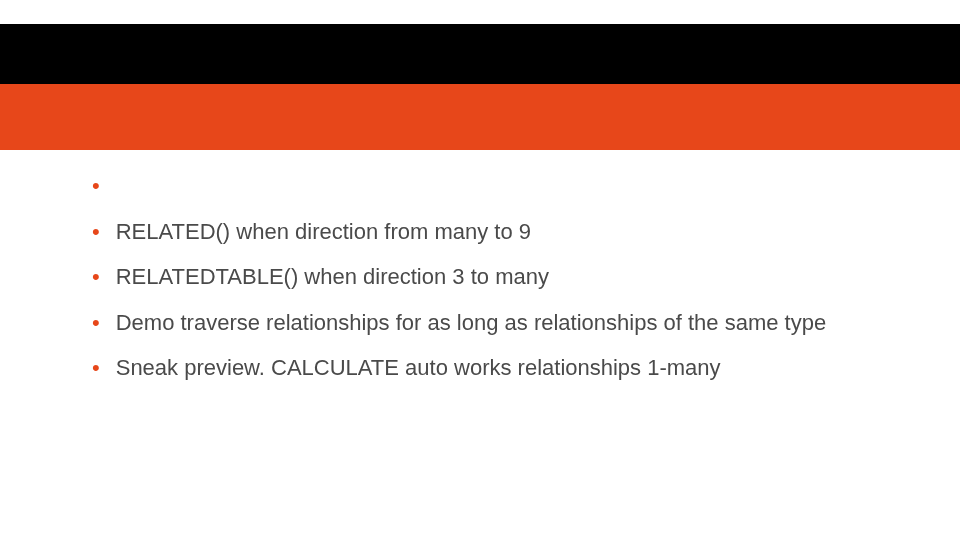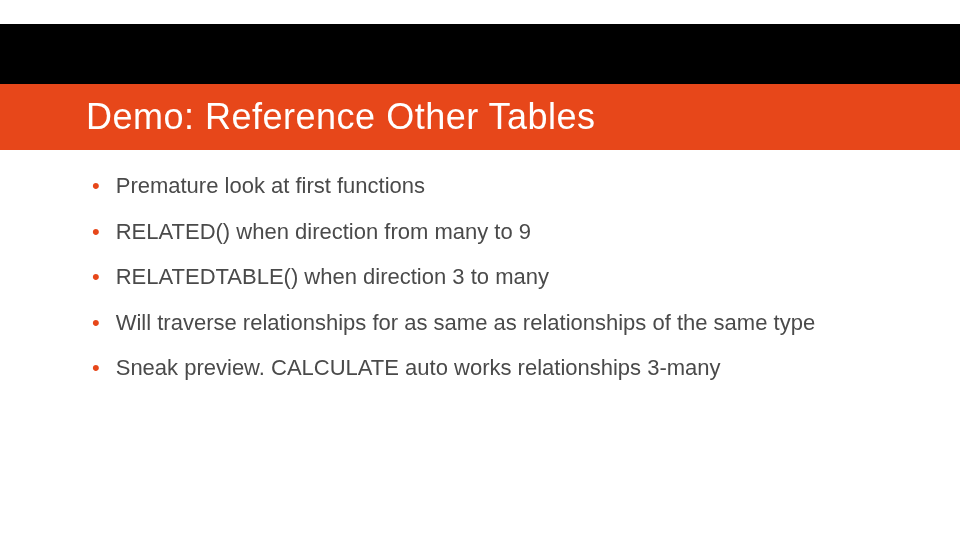--- a/index.html
+++ b/index.html
@@ -70,43 +70,41 @@
   }
 </style>
 </head>
 <body>
 
 <div class="slide">
 
   <div class="black-band"></div>
   <div class="orange-band"></div>
 
-  <div class="title">Demo: Reference Other Tables</div>
 
   <div class="content">
 
     <div class="bullet-row">
       <span class="bullet-dot">•</span>
-      <span class="bullet-text">Premature look at first functions</span>
     </div>
 
     <div class="bullet-row">
       <span class="bullet-dot">•</span>
       <span class="bullet-text">RELATED() when direction from many to 9</span>
     </div>
 
     <div class="bullet-row">
       <span class="bullet-dot">•</span>
       <span class="bullet-text">RELATEDTABLE() when direction 3 to many</span>
     </div>
 
     <div class="bullet-row">
       <span class="bullet-dot">•</span>
-      <span class="bullet-text">Will traverse relationships for as same as relationships of the same type</span>
+      <span class="bullet-text">Demo traverse relationships for as long as relationships of the same type</span>
     </div>
 
     <div class="bullet-row">
       <span class="bullet-dot">•</span>
-      <span class="bullet-text">Sneak preview.   CALCULATE auto works relationships 3-many</span>
+      <span class="bullet-text">Sneak preview.   CALCULATE auto works relationships 1-many</span>
     </div>
 
   </div>
 </div>
 
 </body></html>

